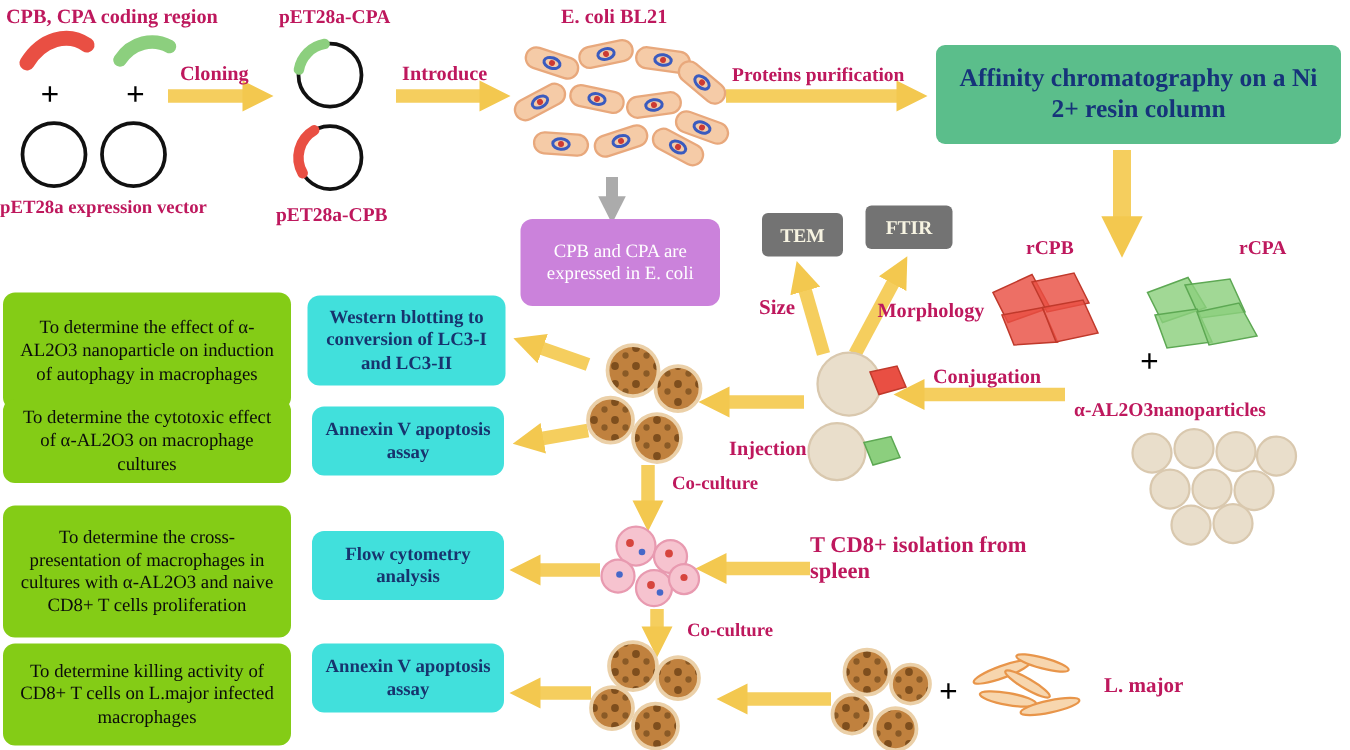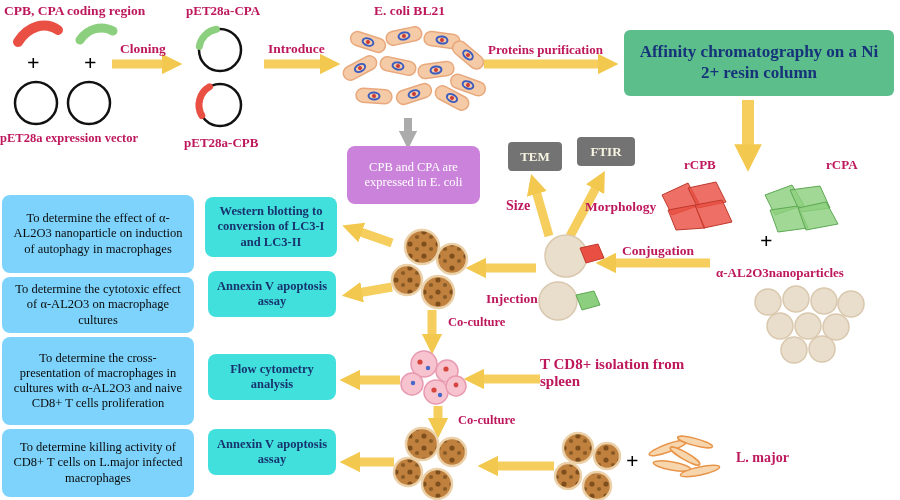--- a/index.html
+++ b/index.html
@@ -8,21 +8,21 @@
   #stage { position:relative; width:900px; height:500px; background:#ffffff; overflow:hidden; }
   svg.layer { position:absolute; left:0; top:0; width:900px; height:500px; }
   .lbl { position:absolute; font-weight:bold; color:#be185d; white-space:nowrap; line-height:1.1; }
   .lbl.wrap { white-space:normal; }
   .plus { position:absolute; font-weight:bold; font-size:22px; color:#000; line-height:1; }
   .box { position:absolute; display:flex; align-items:center; justify-content:center;
          text-align:center; border-radius:8px; line-height:1.22; padding:4px 7px; }
   .box.affinity { background:#5BBE8B; color:#16337A; font-weight:bold; font-size:17px; border-radius:6px; }
   .box.expressed { background:#CB82DB; color:#ffffff; font-size:12.5px; }
   .box.instrument { background:#737373; color:#F7F4E2; font-weight:bold; font-size:13px; border-radius:4px; }
-  .box.aim { background:#7dd3fc; color:#0b0b0b; font-size:12.5px; }
+  .box.aim { background:#84cc16; color:#0b0b0b; font-size:12.5px; }
   .box.assay { background:#41E0DC; color:#17346E; font-weight:bold; font-size:12.5px; }
   .arrow { stroke:#F5CE5E; stroke-width:9; marker-end:url(#ahY); }
   .arrow.thick { stroke-width:12; }
   .arrow.gray { stroke:#ABABAB; stroke-width:8; marker-end:url(#ahG); }
 </style>
 </head>
 <body>
 
 <div id="stage">
 
@@ -244,21 +244,21 @@
 
   <div class="lbl" style="left:622px; top:244px; font-size:13.5px;">Conjugation</div>
   <div class="lbl" style="left:486px; top:248px; font-size:13.5px;margin-top:44px;">Injection</div>
   <div class="lbl" style="left:448px; top:316px; font-size:12.5px;">Co-culture</div>
   <div class="lbl wrap" style="left:540px; top:356px; width:185px; font-size:15px;">T CD8+ isolation from spleen</div>
   <div class="lbl" style="left:458px; top:414px; font-size:12.5px;">Co-culture</div>
   <div class="plus" style="left:626px; top:450px;">+</div>
   <div class="lbl" style="left:736px; top:450px; font-size:14px;">L. major</div>
 
   <div class="box aim" style="left:2px; top:195px; width:192px; height:78px;">To determine the effect of α-AL2O3 nanoparticle on induction of autophagy in macrophages</div>
-  <div class="box aim" style="left:2px; top:277px; width:192px; height:56px;">To determine the cytotoxic effect of α-AL2O3 on macrophage cultures</div>
+  <div class="box aim" style="left:2px; top:266px; width:192px; height:56px;">To determine the cytotoxic effect of α-AL2O3 on macrophage cultures</div>
   <div class="box aim" style="left:2px; top:337px; width:192px; height:88px;">To determine the cross-presentation of macrophages in cultures with α-AL2O3 and naive CD8+ T cells proliferation</div>
   <div class="box aim" style="left:2px; top:429px; width:192px; height:68px;">To determine killing activity of CD8+ T cells on L.major infected macrophages</div>
 
   <div class="box assay" style="left:205px; top:197px; width:132px; height:60px;">Western blotting to conversion of LC3-I and LC3-II</div>
   <div class="box assay" style="left:208px; top:271px; width:128px; height:46px;">Annexin V apoptosis assay</div>
   <div class="box assay" style="left:208px; top:354px; width:128px; height:46px;">Flow cytometry analysis</div>
   <div class="box assay" style="left:208px; top:429px; width:128px; height:46px;">Annexin V apoptosis assay</div>
 
 </div>
 

